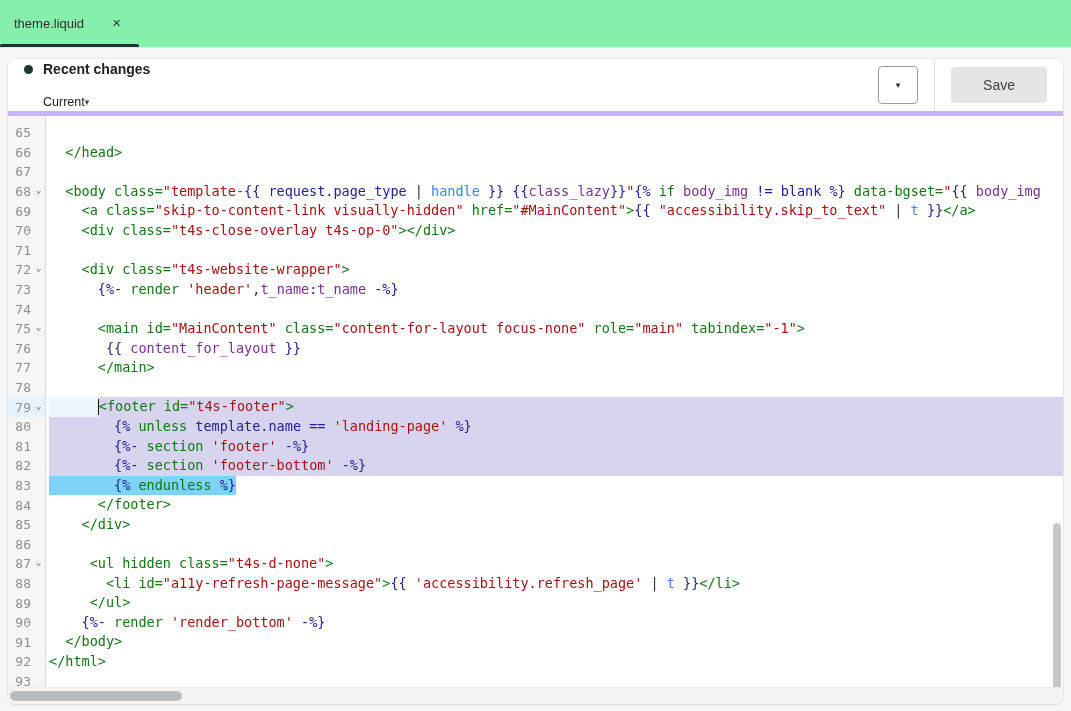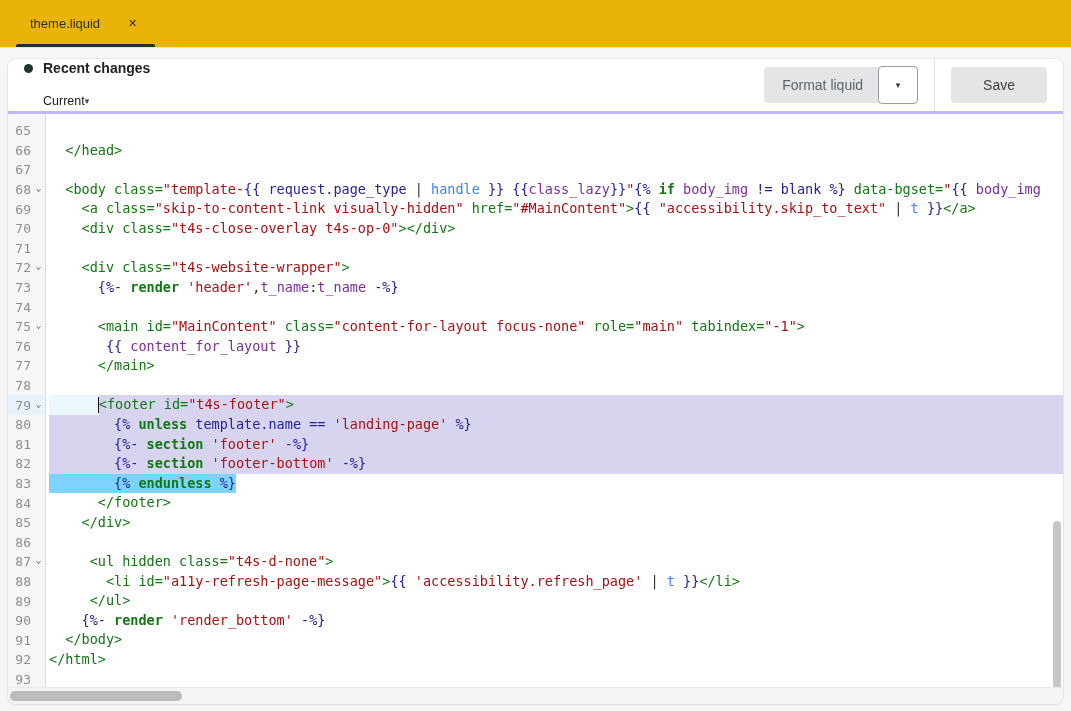--- a/index.html
+++ b/index.html
@@ -1,36 +1,36 @@
 <!DOCTYPE html>
 <html><head>
 <meta charset="utf-8">
 <style>
   html,body{margin:0;padding:0}
   body{width:1071px;height:711px;background:#f6f6f7;overflow:hidden;
        font-family:"Liberation Sans",sans-serif;position:relative}
 
   
-  .tabbar{height:47px;background:#eab308;border-bottom:1px solid #e3e4e6;
-          display:flex;align-items:stretch;padding-left:16px}
+  .tabbar{height:47px;background:#86efac;border-bottom:1px solid #e3e4e6;
+          display:flex;align-items:stretch;}
   .tab{position:relative;display:flex;align-items:center;gap:28px;
        padding:0 18px 0 14px;cursor:pointer}
   .tab-label{font-size:13px;color:#303030}
   .tab-close{font-size:11px;color:#303030;line-height:1}
   .tab-underline{position:absolute;left:0;right:0;bottom:0;height:3px;
                  background:#1c352e;border-radius:2px 2px 0 0}
 
   
   .card{position:absolute;left:8px;right:8px;top:59px;height:645px;background:#fff;
         border-radius:8px 8px 8px 8px;
         box-shadow:0 0 0 1px rgba(0,0,0,.04),0 1px 3px rgba(0,0,0,.08);
         display:flex;flex-direction:column;overflow:hidden}
 
-  .toolbar{height:52px;border-bottom:3px solid #c4b5fd;flex:none;
-           display:flex;align-items:flex-start;justify-content:space-between;
+  .toolbar{height:52px;border-bottom:5px solid #c4b5fd;flex:none;
+           display:flex;align-items:center;justify-content:space-between;
            padding:0 16px 0 16px}
   .tb-left{display:flex;gap:10px;align-items:flex-start}
   .dot{width:9px;height:9px;border-radius:50%;background:#1c3a31;margin-top:5px}
   .tb-title{font-size:14px;font-weight:700;color:#202223;line-height:18px}
   .tb-version{font-size:12.5px;color:#202223;display:flex;
               align-items:center;cursor:pointer;line-height:16px;margin-top:16px}
   .caret{font-size:9px;color:#42474c}
   .tb-right{display:flex;align-items:center;align-self:stretch}
   .btn{font-family:"Liberation Sans",sans-serif;font-size:14px;border:none;
        border-radius:4px;height:36px;cursor:pointer}
@@ -58,21 +58,21 @@
             font-family:"DejaVu Sans Mono",monospace;font-size:13.5px;
             line-height:19.6px;white-space:pre;color:#303030}
   .code-line{display:flex;height:19.6px;white-space:pre}
   .sel-full{background:#d7d4f0}
   .line-active{background:#ecf6fd}
   .sel-tail{background:#d7d4f0;flex:1}
   .sel-text{background:#7dd3fc}
   .caret-bar{width:0;border-left:1.6px solid #111;height:16px;margin-top:2px}
 
   .tk-t{color:#117711}
-  .tk-k{color:#117711;font-weight:700}
+  .tk-k{color:#117711;font-weight:400}
   .tk-s{color:#aa1111}
   .tk-d{color:#222299}
   .tk-v{color:#7b2d9b}
   .tk-f{color:#3b82f6}
   .tk-p{color:#303030}
 
   .vscroll{position:absolute;right:2px;top:0;bottom:0;width:10px}
   .vthumb{position:absolute;right:0;width:8px;border-radius:4px;
           background:#c5c7c9;top:407px;height:186px}
   .hscroll{flex:none;height:16px;background:#f4f4f5;border-top:1px solid #ececec;
@@ -97,21 +97,20 @@
       <span class="dot"></span>
       <div class="tb-text">
         <div class="tb-title">Recent changes</div>
         <div class="tb-version">
           <span>Current</span>
           <span class="caret">▾</span>
         </div>
       </div>
     </div>
     <div class="tb-right">
-      <button class="btn btn-gray btn-format">Format liquid</button>
       <button class="btn btn-caret">
         <span class="caret2">▾</span>
       </button>
       <div class="vdivider"></div>
       <button class="btn btn-gray btn-save">Save</button>
     </div>
   </div>
 
   <div class="editor">
     <div class="gutter">

